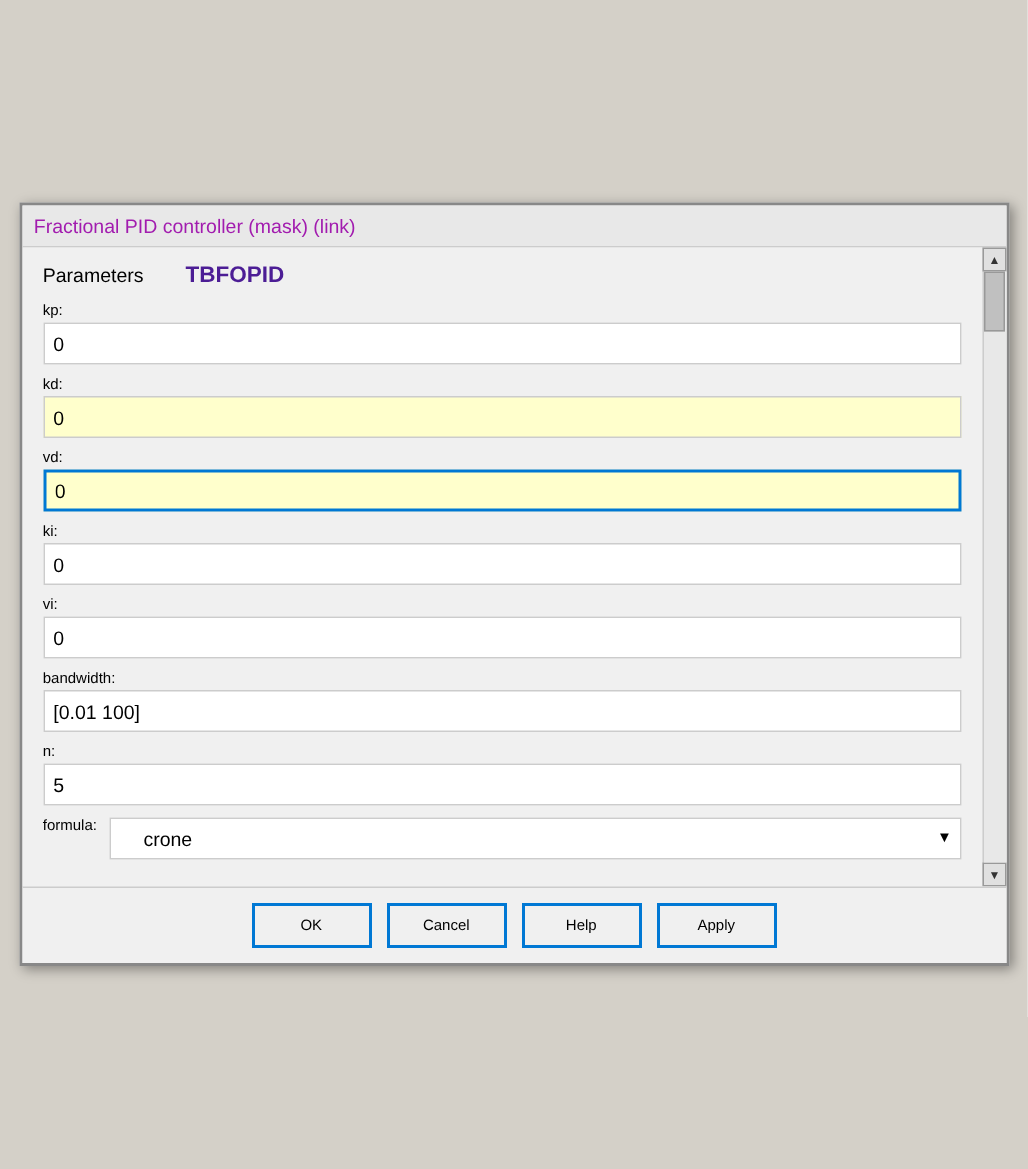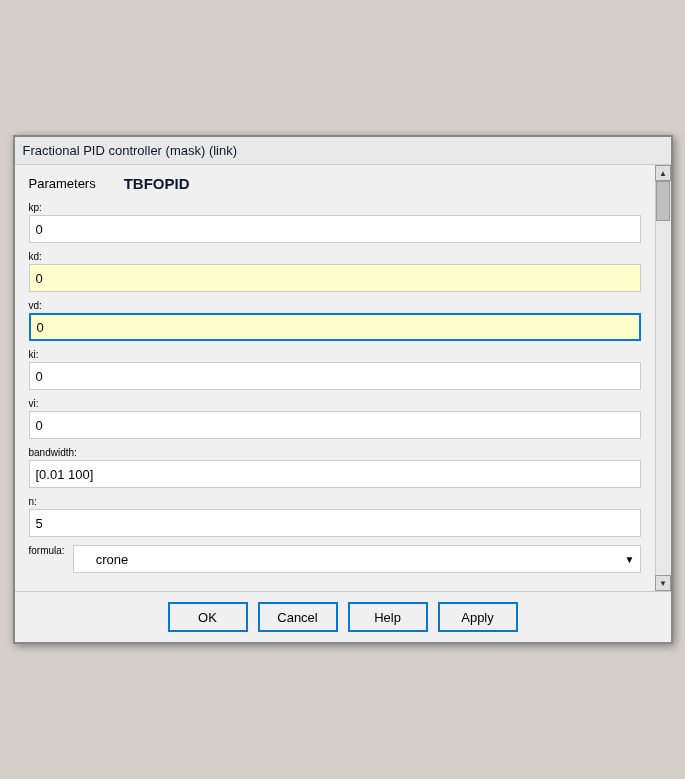--- a/index.html
+++ b/index.html
@@ -29,21 +29,21 @@
     }
 
     .title-bar {
       background: #e8e8e8;
       border-bottom: 1px solid #ccc;
       padding: 6px 8px;
     }
 
     .title-bar-text {
       font-size: 13px;
-      color: #0f172a;
+      color: #a21caf;
     }
 
     .scrollbar-container {
       display: flex;
       flex-direction: row;
       flex: 1;
     }
 
     .content-area {
       flex: 1;
@@ -65,21 +65,21 @@
 
     .params-label {
       font-size: 13px;
       color: #000;
       margin-right: 28px;
     }
 
     .params-title {
       font-weight: bold;
       font-size: 15px;
-      color: #0f172a;
+      color: #4c1d95;
     }
 
     .field-group {
       margin-bottom: 8px;
     }
 
     .field-label {
       font-size: 10px;
       color: #000;
       margin-bottom: 2px;
@@ -184,21 +184,21 @@
       padding: 10px 14px;
       border-top: 1px solid #ccc;
       background: #f0f0f0;
     }
 
     .dialog-button {
       min-width: 80px;
       height: 30px;
       background: #f0f0f0;
       border: 2px solid #0078d4;
-      font-size: 13px;
+      font-size: 10px;
       color: #000;
       cursor: pointer;
       padding: 2px 12px;
     }
 
     .dialog-button.default {
       border: 2px solid #0078d4;
     }
   </style>
 </head>

